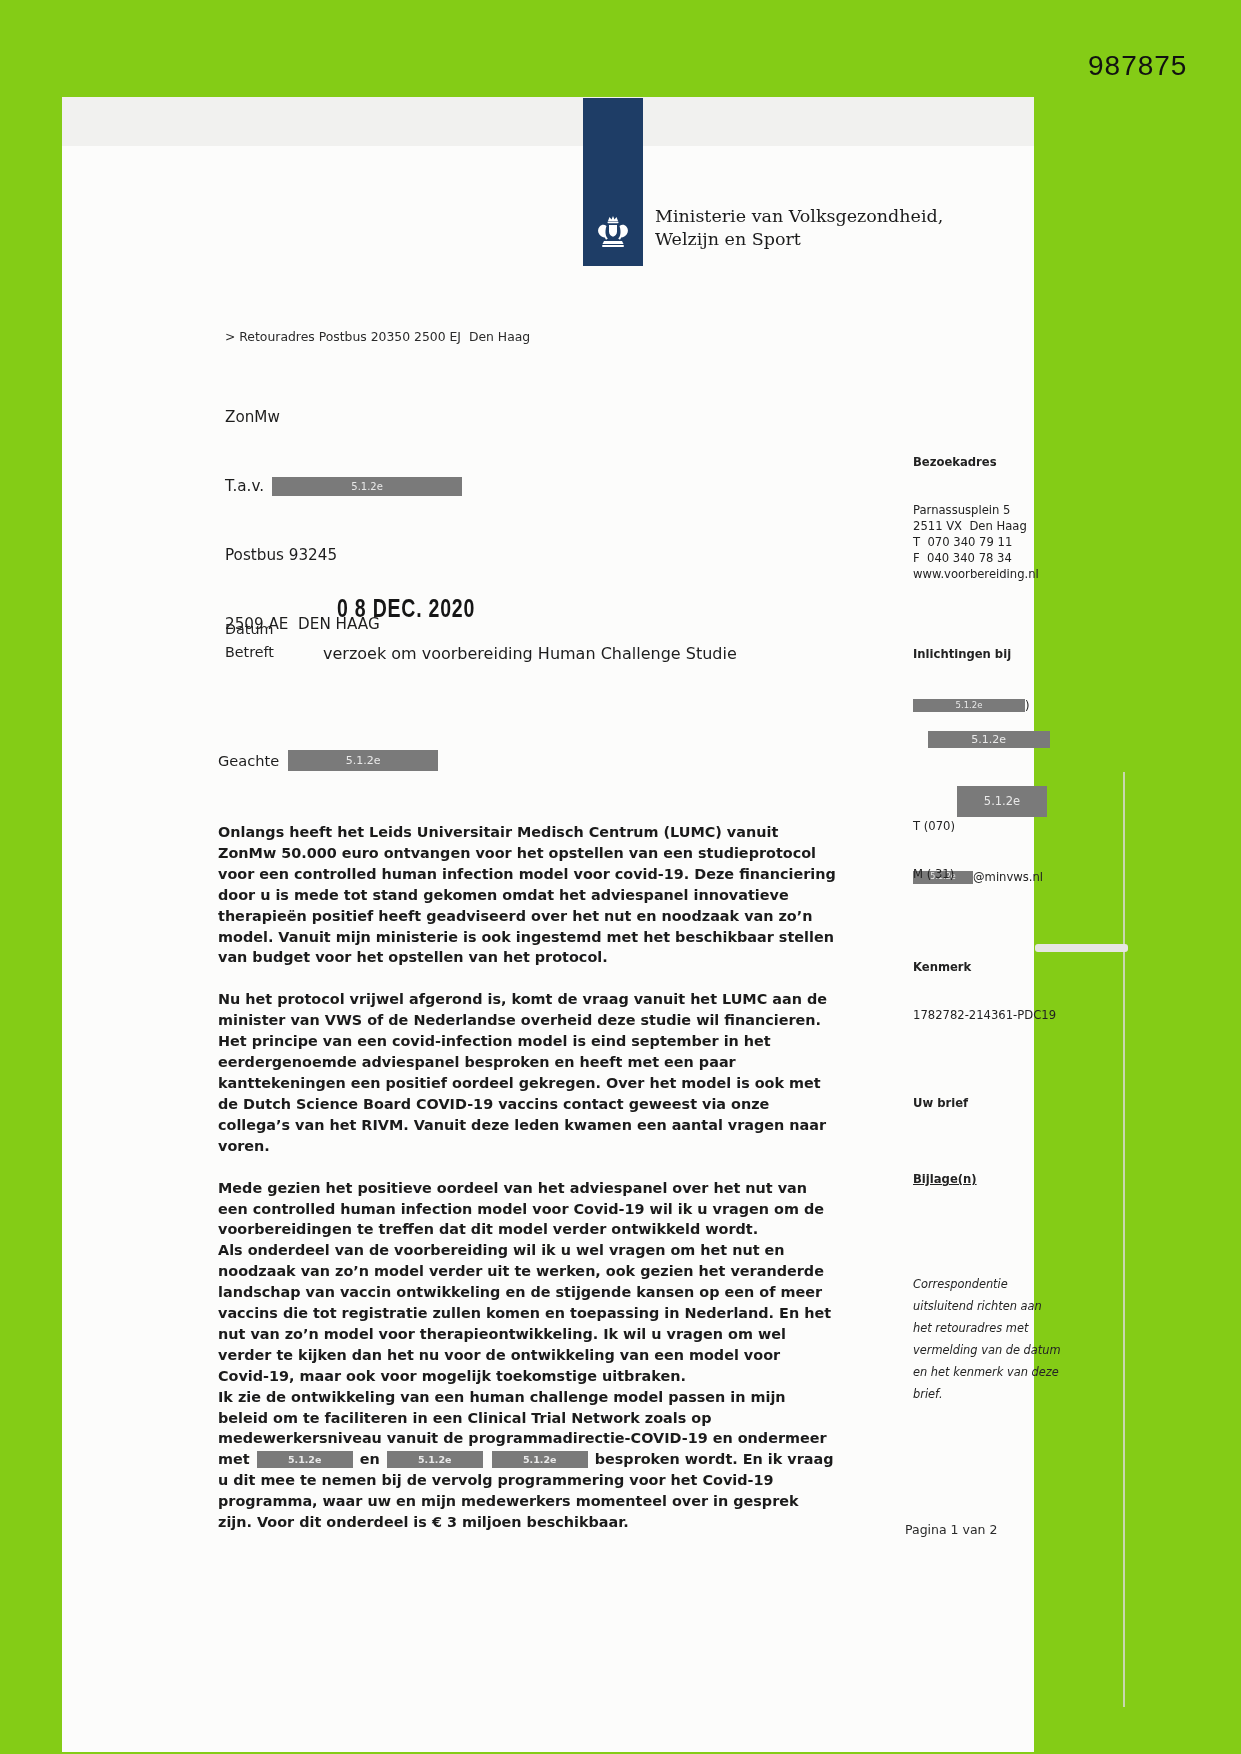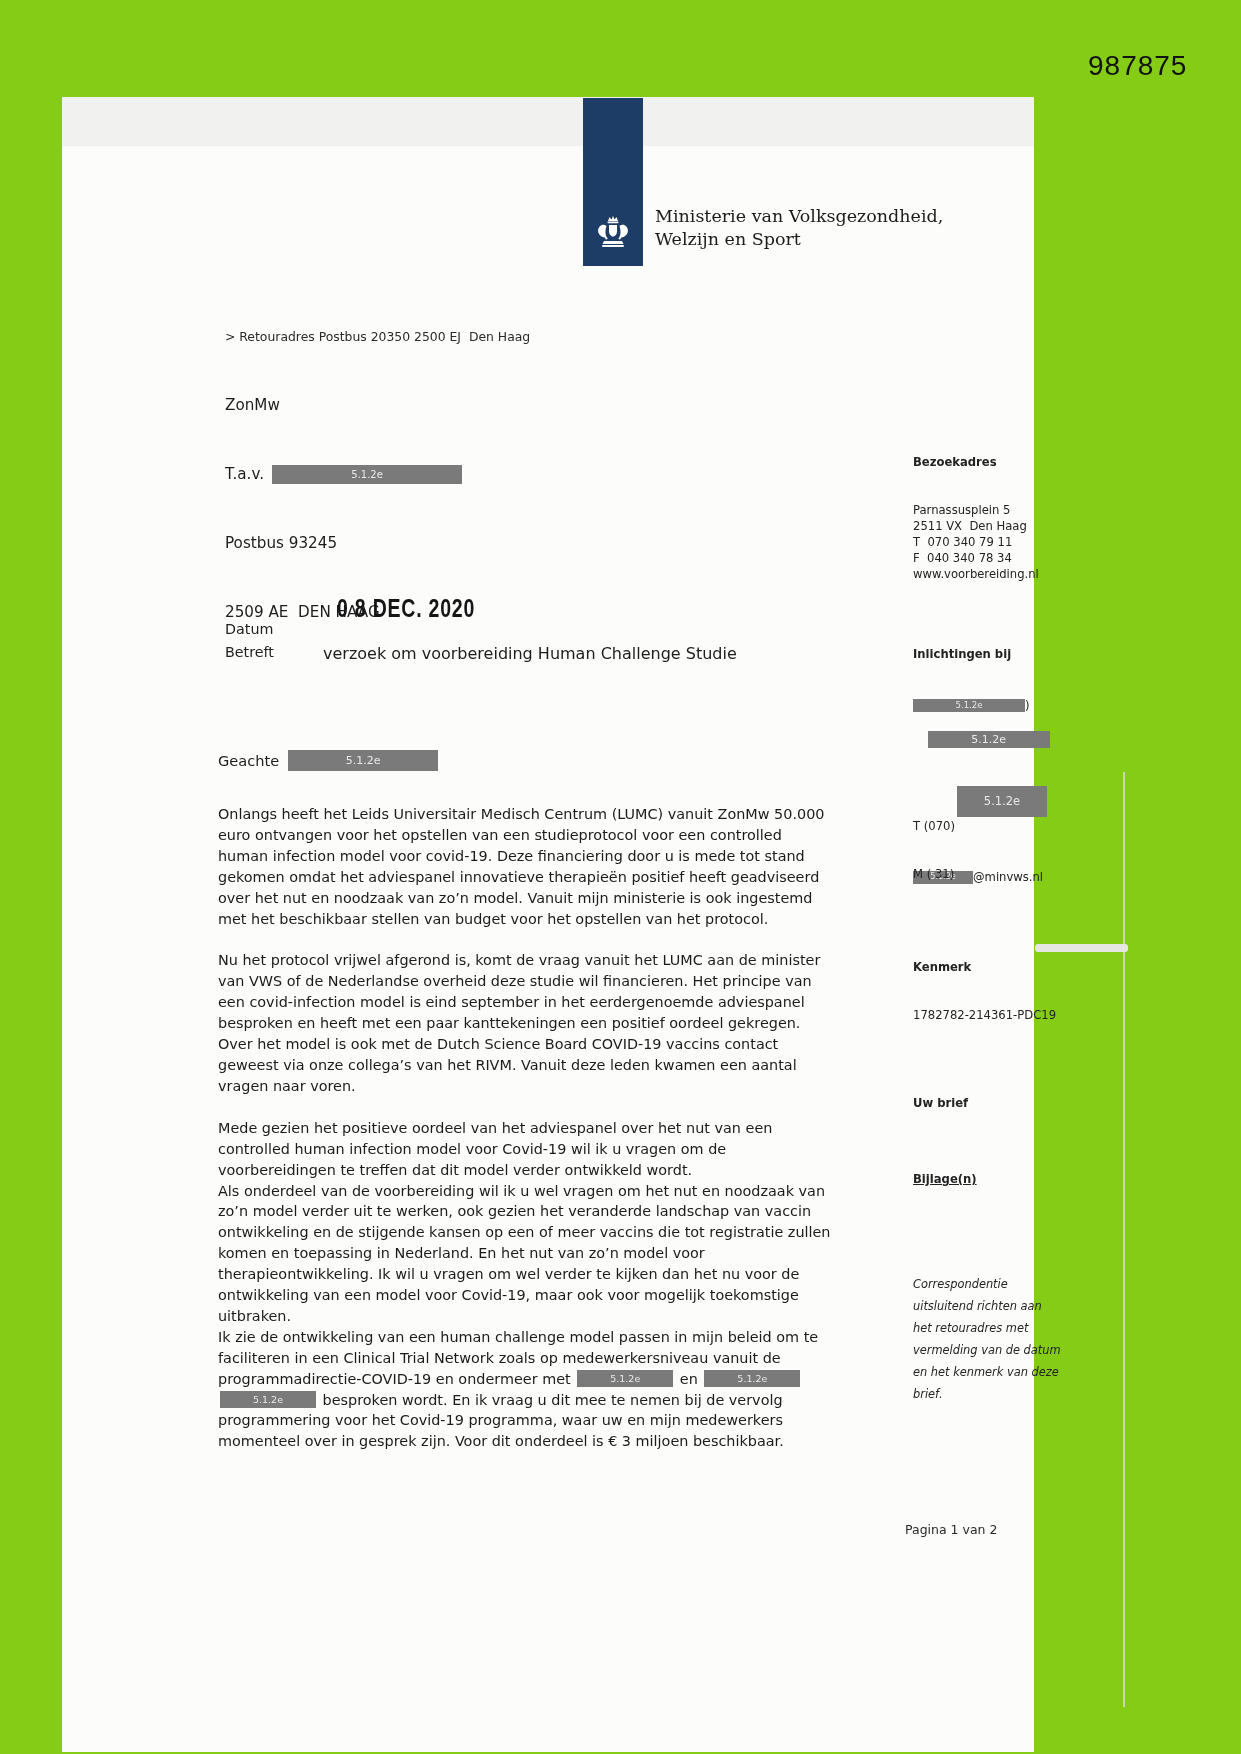--- a/index.html
+++ b/index.html
@@ -18,21 +18,21 @@
 
   .doc-number { position:absolute; left:1088px; top:50px; font-size:28px; letter-spacing:1px; color:#111; font-family:"Liberation Sans",sans-serif; }
 
   .logo-bar { position:absolute; left:583px; top:98px; width:60px; height:168px; background:var(--logo_blue,#1e3d66); }
   .logo-bar svg { position:absolute; left:50%; bottom:10px; transform:translateX(-50%); }
 
   .ministry { position:absolute; left:655px; top:205px; font-family:"DejaVu Serif","Liberation Serif",serif; font-size:17.5px; line-height:22.5px; color:#1b1b1b; }
 
   .retouradres { position:absolute; left:225px; top:329px; font-size:12.4px; color:#2a2a2a; white-space:pre-wrap; }
 
-  .recipient { position:absolute; left:225px; top:348px; font-size:15.2px; line-height:23px; white-space:pre-wrap; }
+  .recipient { position:absolute; left:225px; top:360px; font-size:15.2px; line-height:23px; white-space:pre-wrap; }
   .attn-row { display:flex; align-items:center; }
   .attn-bar { width:190px; height:19px; margin-left:8px; font-size:10px; }
 
   
   .redact {
     background:var(--redaction_gray,#7a7a7a); color:#e9e9e9;
     display:inline-flex; align-items:center; justify-content:center;
     font-size:10px; line-height:1; vertical-align:middle;
   }
 
@@ -57,21 +57,21 @@
     transform:scaleX(.78); transform-origin:left center; color:#161616; white-space:nowrap;
   }
   .meta-label { position:absolute; left:225px; font-size:14.3px; color:#222; }
   .datum-label { top:621px; }
   .betreft-label { top:644px; }
   .betreft-value { position:absolute; left:323px; top:644px; font-size:16px; }
 
   .salutation { position:absolute; left:218px; top:750px; font-size:14.6px; display:flex; align-items:center; }
   .salut-bar { width:150px; height:21px; margin-left:9px; font-size:11px; }
 
-  .letter-body { position:absolute; left:218px; top:804px; width:618px; font-size:14.4px; line-height:20.9px; color:#1b1b1b; }
+  .letter-body { position:absolute; left:218px; top:822px; width:618px; font-size:14.4px; line-height:20.9px; color:#1b1b1b;font-weight:bold; }
   .para { margin-bottom:21px; }
   .inline-bar { width:96px; height:17px; font-size:9.5px; margin:0 2px; position:relative; top:-1px; }
 
   .footer { position:absolute; left:905px; top:1522px; font-size:12.5px; color:#2a2a2a; }
 </style>
 </head>
 <body>
 
 <div class="page">
   <div class="scan-area"></div>

